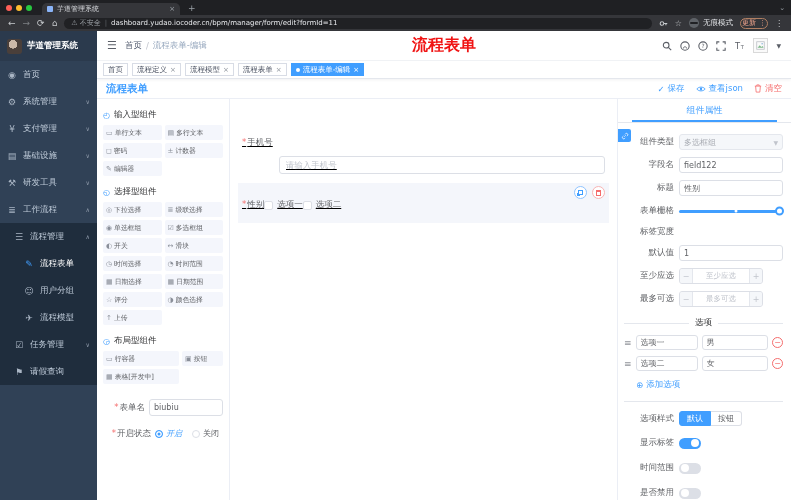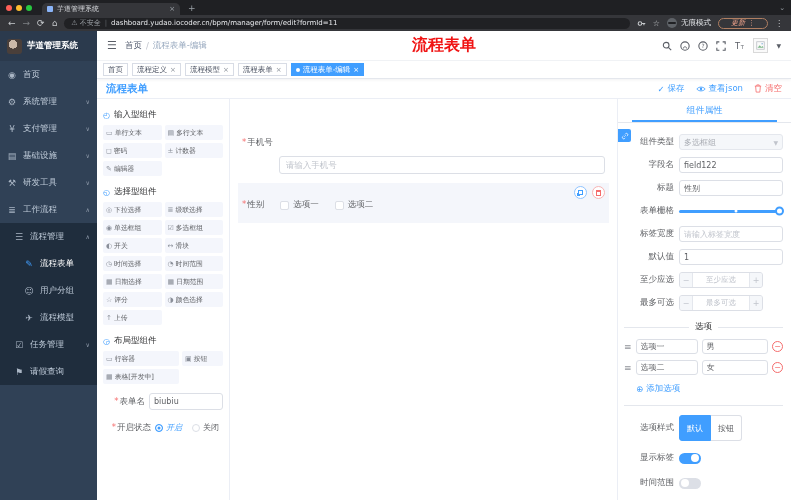--- a/index.html
+++ b/index.html
@@ -23,21 +23,21 @@
   .nav-ic.dim { color:#7d8084; }
   .urlbar { flex:1; height:11px; background:#202124; border-radius:6px; display:flex; align-items:center;
     padding:0 7px; font-size:7px; color:#e8eaed; gap:4px; min-width:0; }
   .warn { color:#9aa0a6; display:flex; gap:2px; align-items:center; }
   .url-sep { color:#5f6368; }
   .url-text { white-space:nowrap; overflow:hidden; }
   .right-ics { display:flex; align-items:center; gap:7px; color:#c7cacd; font-size:8px; }
   .incog { display:flex; align-items:center; gap:4px; color:#e8eaed; font-size:7.5px; }
   .incog-badge { width:10px; height:10px; border-radius:50%; background:#5f6368; position:relative; }
   .incog-badge::after { content:""; position:absolute; left:1px; right:1px; top:4px; height:2px; background:#202124; border-radius:1px; }
-  .update-chip { border:1px solid #b07f62; color:#f0a48c; border-radius:7px; font-size:7px; padding:0 12px; height:11px; display:flex; align-items:center; gap:3px;font-style:italic; }
+  .update-chip { border:1px solid #b07f62; color:#f0a48c; border-radius:7px; font-size:7px; padding:0 1px; height:11px; display:flex; align-items:center; gap:3px; }
 
   
   .app { display:flex; height:469px; }
   .sidebar { width:97px; flex:none; background:#304156; color:#bfcbd9; display:flex; flex-direction:column; }
   .logo-row { height:30px; flex:none; background:#2b3a4d; display:flex; align-items:center; gap:5px; padding:0 7px; }
   .logo-img { width:15px; height:15px; border-radius:3px; background:radial-gradient(circle at 40% 35%, #cbb8a8 0 32%, #4a3f3a 33% 100%); flex:none; }
   .logo-title { color:#fff; font-size:8.5px; font-weight:bold; white-space:nowrap; }
   .menu { flex:1; font-size:8.5px; }
   .mi { height:27px; display:flex; align-items:center; gap:6px; padding:0 7px; white-space:nowrap; }
   .mi .ic { width:10px; text-align:center; font-size:9px; color:#aab6c5; flex:none; }
@@ -87,50 +87,50 @@
   
   .palette { width:133px; flex:none; border-right:1px solid #ebeef5; padding:5px 6px; overflow:hidden; }
   .pal-sec-title { display:flex; align-items:center; gap:4px; font-size:8.5px; color:#303133; margin:5px 0 4px; }
   .pal-sec-title .sic { color:#409eff; font-size:8px; }
   .pal-grid { display:grid; grid-template-columns:1fr 1fr; gap:3px; }
   .pal-item { background:#f4f6fc; border-radius:2px; height:15px; display:flex; align-items:center; gap:2px;
     padding:0 3px; font-size:6.8px; color:#606266; white-space:nowrap; overflow:hidden; }
   .pal-item .pic { color:#8a8f99; font-size:7px; flex:none; }
   .pal-item.wide { grid-column:1 / 2; width:76px; }
 
-  .meta-form { margin-top:9px; font-size:8.5px; }
+  .meta-form { margin-top:15px; font-size:8.5px; }
   .meta-row { display:flex; align-items:flex-start; gap:4px; margin-bottom:9px; }
   .meta-label { width:42px; flex:none; text-align:right; color:#606266; padding-top:3px; }
   .req { color:#f56c6c; margin-right:1px; }
   .ipt { border:1px solid #dcdfe6; border-radius:3px; height:17px; width:100%; font-size:8px; color:#606266;
     padding:0 4px; font-family:inherit; outline:none; background:#fff; }
   .ipt::placeholder { color:#c0c4cc; }
   textarea.ipt { height:30px; resize:none; padding-top:2px; }
   .radio-line { display:flex; align-items:center; gap:10px; padding-top:3px; }
   .radio { display:flex; align-items:center; gap:3px; font-size:8px; color:#606266; }
   .rdot { width:8px; height:8px; border-radius:50%; border:1px solid #dcdfe6; background:#fff; }
   .radio.sel { color:#409eff;font-style:italic; }
   .radio.sel .rdot { border-color:#409eff; background:#409eff; box-shadow:inset 0 0 0 1.5px #fff; }
 
   
-  .canvas { flex:1; min-width:0; padding:7px 8px; background:#fff; }
+  .canvas { flex:1; min-width:0; padding:7px 8px; background:#fff;text-decoration:underline; }
   .cv-row { padding:5px 4px; }
   .cv-line { display:flex; align-items:center; gap:6px; }
   .cv-label { font-size:8.5px; color:#606266; white-space:nowrap; }
   .cv-input { flex:1; height:18px; border:1px solid #dcdfe6; border-radius:3px; font-size:8.5px; padding:0 6px;
     color:#606266; outline:none; font-family:inherit;margin-top:45px; }
   .cv-input::placeholder { color:#c0c4cc; }
   .cv-selected { background:#f4f6fb; position:relative; padding:16px 4px 12px; margin-top:4px; }
   .cv-actions { position:absolute; top:3px; right:4px; display:flex; gap:5px; }
   .cbtn { width:13px; height:13px; border-radius:50%; border:1px solid; display:flex; align-items:center; justify-content:center; background:#fff; }
   .cbtn.copy { border-color:#8fc4ff; }
   .cbtn.del { border-color:#f8b4b4; }
   .mini-copy { width:5px; height:5px; border:1px solid #409eff; box-shadow:-2px 2px 0 -1px #409eff; }
   .mini-del { width:5px; height:6px; border:1px solid #f56c6c; border-top:2px solid #f56c6c; }
-  .checkline { display:flex; align-items:flex-end; gap:16px; }
+  .checkline { display:flex; align-items:flex-end; }
   .chk { display:flex; align-items:center; gap:4px; font-size:8.5px; color:#606266; }
   .cbox { width:9px; height:9px; border:1px solid #dcdfe6; border-radius:2px; background:#fff; }
 
   
   .props { width:174px; flex:none; border-left:1px solid #ebeef5; position:relative; overflow:hidden; }
   .props-tabs { display:flex; height:24px; border-bottom:1px solid #e4e7ed; }
   .ptab { flex:1; display:flex; align-items:center; justify-content:center; font-size:9px; color:#303133; position:relative; }
   .ptab.active { color:#409eff; }
   .ptab.active::after { content:""; position:absolute; bottom:0; left:14px; right:14px; height:2px; background:#409eff; }
   .link-badge { position:absolute; left:0; top:30px; width:13px; height:13px; background:#409eff; border-radius:0 2px 2px 0;
@@ -160,21 +160,21 @@
   .hr { height:1px; background:#e4e7ed; margin:10px 0 2px; }
   .opt-row { display:flex; align-items:center; gap:4px; margin-top:6px; }
   .drag { color:#909399; font-size:9px; flex:none; }
   .opt-ipt { border:1px solid #dcdfe6; border-radius:3px; height:15px; font-size:8px; color:#606266; padding:0 4px; outline:none; font-family:inherit; min-width:0; }
   .opt-name { width:62px; }
   .opt-val { flex:1; }
   .rm-btn { width:11px; height:11px; border-radius:50%; border:1px solid #f56c6c; color:#f56c6c; font-size:8px;
     display:flex; align-items:center; justify-content:center; flex:none; line-height:1; }
   .add-opt { display:flex; align-items:center; gap:3px; color:#409eff; font-size:8.5px; margin:8px 0 0 12px; }
   .btn-group { display:flex; }
-  .bg-btn { height:26px; padding:0 7px; display:flex; align-items:center; font-size:8px; border:1px solid #dcdfe6; color:#606266; background:#fff; }
+  .bg-btn { height:15px; padding:0 7px; display:flex; align-items:center; font-size:8px; border:1px solid #dcdfe6; color:#606266; background:#fff; }
   .bg-btn.first { border-radius:3px 0 0 3px; }
   .bg-btn.last { border-radius:0 3px 3px 0; border-left:none; }
   .bg-btn.on { background:#409eff; border-color:#409eff; color:#fff; }
   .switch { width:22px; height:11px; border-radius:6px; background:#dcdfe6; position:relative; }
   .switch::after { content:""; position:absolute; top:1.5px; left:2px; width:8px; height:8px; border-radius:50%; background:#fff; }
   .switch.on { background:#409eff; }
   .switch.on::after { left:auto; right:2px; }
 </style>
 </head>
 <body>
@@ -567,21 +567,20 @@
             <span class="plabel">表单栅格</span>
             <span class="pctrl slider">
               <span class="sl-track">
                   <span class="sl-stop"></span>
                 </span>
               <span class="sl-handle"></span>
             </span>
           </div>
           <div class="prow">
             <span class="plabel">标签宽度</span>
-            <input class="pctrl pipt" placeholder="请输入标签宽度" style="">
           </div>
           <div class="prow">
             <span class="plabel">默认值</span>
             <input class="pctrl pipt" value="1" style="">
           </div>
           <div class="prow">
             <span class="plabel">至少应选</span>
             <span class="stepper">
               <span class="stp-btn minus">−</span>
               <span class="stp-val">至少应选</span>

